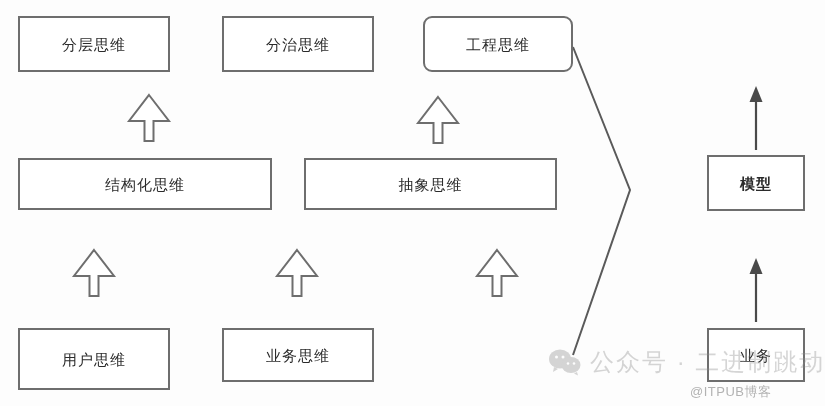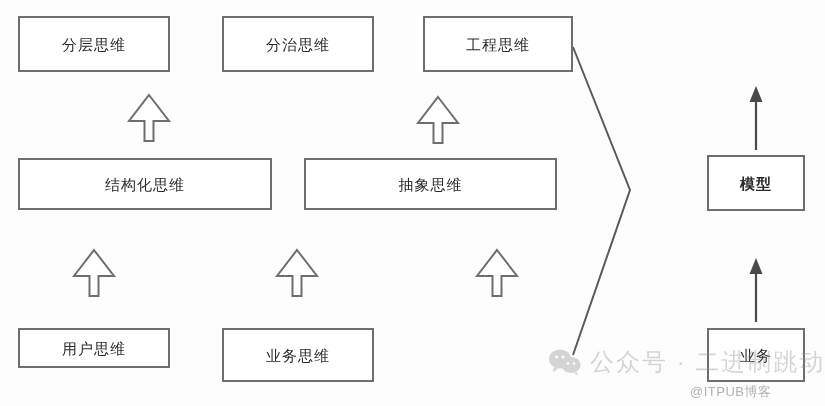--- a/index.html
+++ b/index.html
@@ -114,38 +114,38 @@
   </svg>
 
   <div class="node" style="left:18px;  top:16px;  width:152px; height:56px;">
     <span>分层思维</span>
   </div>
 
   <div class="node" style="left:222px; top:16px;  width:152px; height:56px;">
     <span>分治思维</span>
   </div>
 
-  <div class="node" style="left:423px; top:16px;  width:150px; height:56px;">
+  <div class="node" style="left:423px; top:16px;  width:150px; height:56px;border-radius:9px;">
     <span>工程思维</span>
   </div>
 
 
   <div class="node" style="left:18px;  top:158px; width:254px; height:52px;">
     <span>结构化思维</span>
   </div>
 
   <div class="node" style="left:304px; top:158px; width:253px; height:52px;">
     <span>抽象思维</span>
   </div>
 
   <div class="node" style="left:707px; top:155px; width:98px;  height:56px;font-weight:bold;">
     <span>模型</span>
   </div>
 
-  <div class="node" style="left:18px;  top:328px; width:152px; height:40px;">
+  <div class="node" style="left:18px;  top:328px; width:152px; height:62px;">
     <span>用户思维</span>
   </div>
 
   <div class="node" style="left:222px; top:328px; width:152px; height:54px;">
     <span>业务思维</span>
   </div>
 
 
   <div class="node" style="left:707px; top:328px; width:98px;  height:54px;justify-content:center;">
     <span>业务</span>

